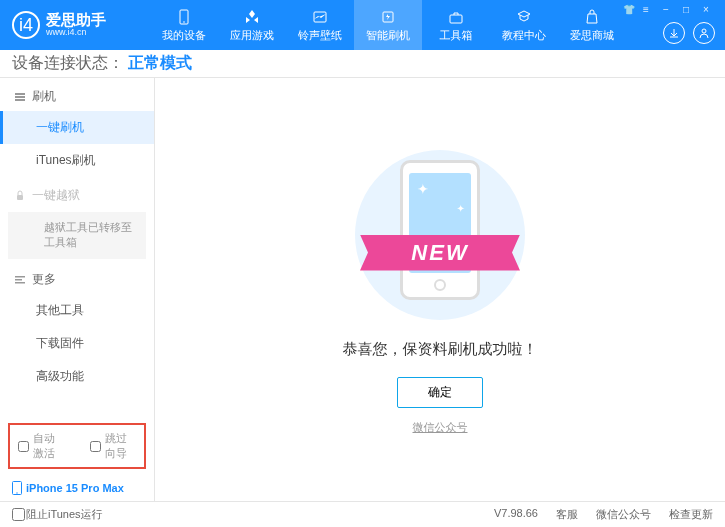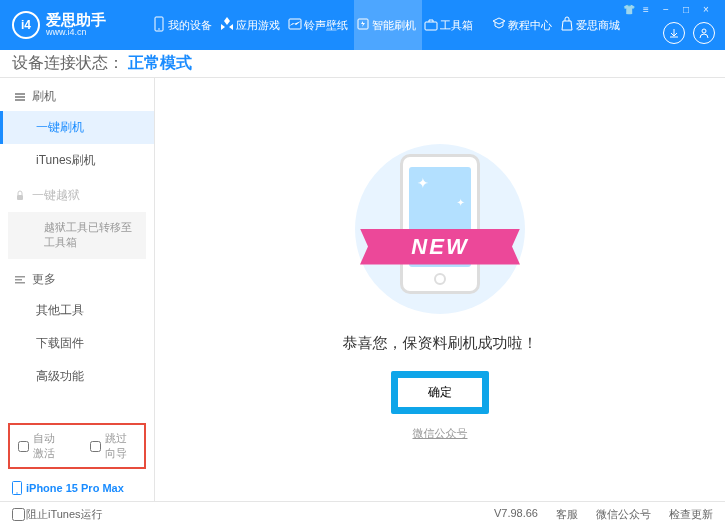--- a/index.html
+++ b/index.html
@@ -1,24 +1,24 @@
 <!DOCTYPE html>
 <html><head>
 <meta charset="utf-8">
 <style>
 * { margin: 0; padding: 0; box-sizing: border-box; font-family: "Microsoft YaHei", Arial, sans-serif; }
 body { width: 725px; height: 527px; background: #fff; overflow: hidden; }
 .titlebar { height: 50px; background: linear-gradient(to bottom, #1a8cff, #1a8cff); display: flex; align-items: center; color: #fff; position: relative; }
 .logo-wrap { display: flex; align-items: center; padding-left: 12px; width: 150px; }
-.logo-circle { width: 28px; height: 28px; border: 2px solid #fff; border-radius: 50%; display: flex; align-items: center; justify-content: center; font-weight: bold; font-size: 12px; margin-right: 6px; }
+.logo-circle { width: 28px; height: 28px; border: 2px solid #fff; border-radius: 50%; display: flex; align-items: center; justify-content: center; font-weight: normal; font-size: 18px; margin-right: 6px; }
 .logo-text { display: flex; flex-direction: column; line-height: 1.1; }
 .logo-title { font-size: 15px; font-weight: bold; }
 .logo-sub { font-size: 9px; opacity: 0.9; }
 .nav { display: flex; gap: 0; }
-.nav-item { width: 68px; height: 50px; display: flex; flex-direction: row; align-items: center; font-size: 11px; cursor: pointer; position: relative; }
+.nav-item { width: 68px; height: 50px; display: flex; flex-direction: column; align-items: center; justify-content: center; font-size: 11px; cursor: pointer; position: relative; }
 .nav-item.active { background: #4da6ff; }
 .nav-icon { width: 18px; height: 18px; margin-bottom: 2px; display: flex; align-items: center; justify-content: center; }
 .win-controls { position: absolute; right: 0; top: 0; display: flex; gap: 6px; padding: 4px 8px; font-size: 10px; }
 .win-btn { width: 14px; height: 14px; cursor: pointer; opacity: 0.85; }
 .circle-btns { position: absolute; right: 10px; bottom: 6px; display: flex; gap: 8px; }
 .circle-btn { width: 22px; height: 22px; border: 1.5px solid #fff; border-radius: 50%; display: flex; align-items: center; justify-content: center; cursor: pointer; }
 .status-row { height: 28px; border-bottom: 1px solid #e5e5e5; display: flex; align-items: center; padding: 0 12px; font-size: 16px; color: #666; }
 .status-label { margin-right: 4px; }
 .status-value { color: #1a8cff; font-weight: bold; }
 .body { display: flex; height: 423px; }
@@ -34,21 +34,21 @@
 .device-name { color: #1a8cff; font-weight: bold; display: flex; align-items: center; gap: 4px; }
 .main { flex: 1; display: flex; flex-direction: column; align-items: center; justify-content: center; position: relative; }
 .illustration { width: 180px; height: 180px; position: relative; margin-bottom: 15px; }
 .illust-circle { width: 170px; height: 170px; background: #e8f4ff; border-radius: 50%; position: absolute; top: 5px; left: 5px; }
 .illust-phone { position: absolute; width: 80px; height: 140px; background: #fff; border: 3px solid #ddd; border-radius: 10px; left: 50px; top: 15px; display: flex; flex-direction: column; align-items: center; }
 .illust-screen { width: 62px; height: 100px; background: #b3e0ff; margin-top: 10px; border-radius: 3px; position: relative; overflow: hidden; }
 .illust-home { width: 12px; height: 12px; border: 2px solid #ddd; border-radius: 50%; margin-top: 6px; }
 .new-ribbon { position: absolute; width: 160px; height: 36px; background: #ec4899; left: 10px; top: 90px; display: flex; align-items: center; justify-content: center; font-weight: 900; font-size: 22px; color: #fff; letter-spacing: 2px; clip-path: polygon(0 0, 100% 0, 95% 50%, 100% 100%, 0 100%, 5% 50%); font-style: italic; }
 .sparkle { position: absolute; color: #fff; font-size: 14px; }
 .success-text { font-size: 15px; color: #333; margin-bottom: 18px; }
-.ok-btn { padding: 6px 30px; border: 7px solid #0ea5e9; background: #fff; font-size: 12px; cursor: pointer; border-radius: 2px; }
+.ok-btn { padding: 6px 30px; border: 1px solid #0ea5e9; background: #fff; font-size: 12px; cursor: pointer; border-radius: 2px; }
 .log-link { margin-top: 12px; font-size: 11px; color: #999; cursor: pointer; text-decoration: underline; }
 .footer { height: 26px; border-top: 1px solid #e5e5e5; display: flex; align-items: center; padding: 0 12px; font-size: 11px; color: #666; justify-content: space-between; }
 .footer-left { display: flex; align-items: center; gap: 6px; }
 .footer-right { display: flex; gap: 18px; }
 .footer-link { cursor: pointer; }
 </style>
 </head>
 <body>
 
 <div class="titlebar">

